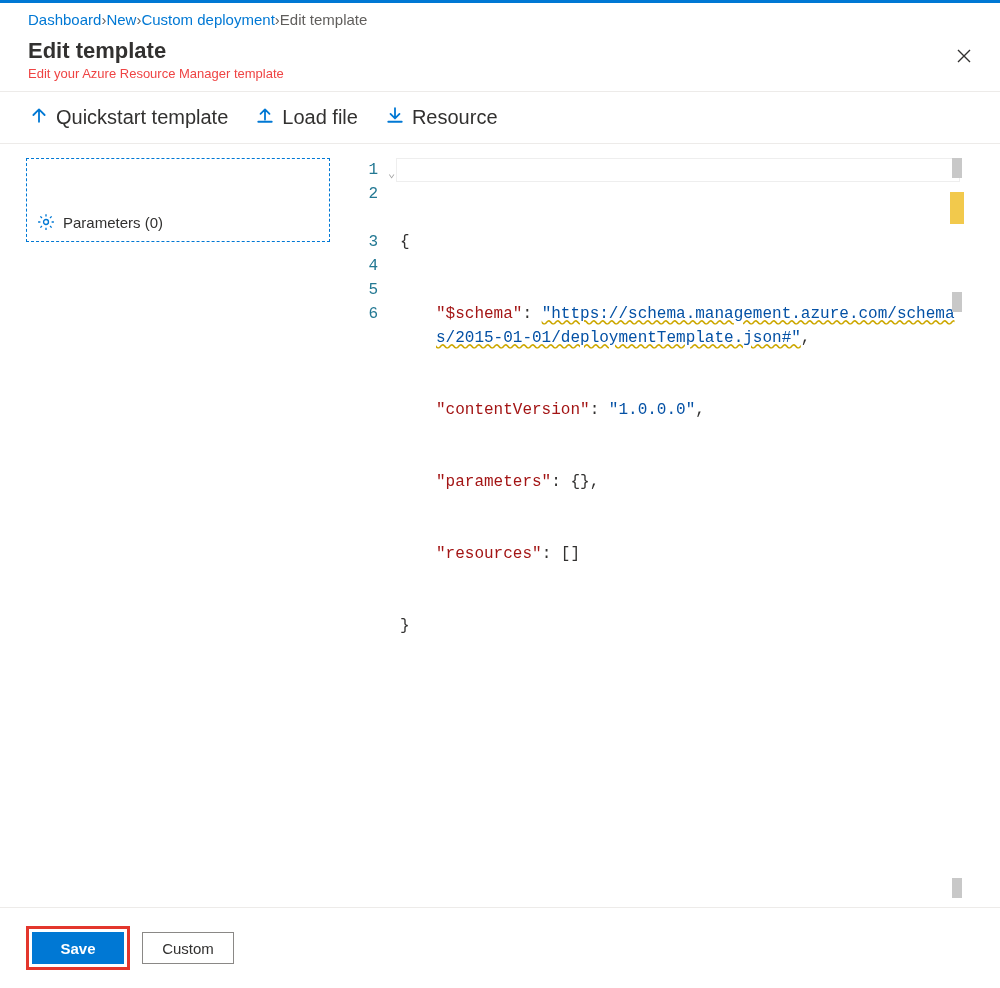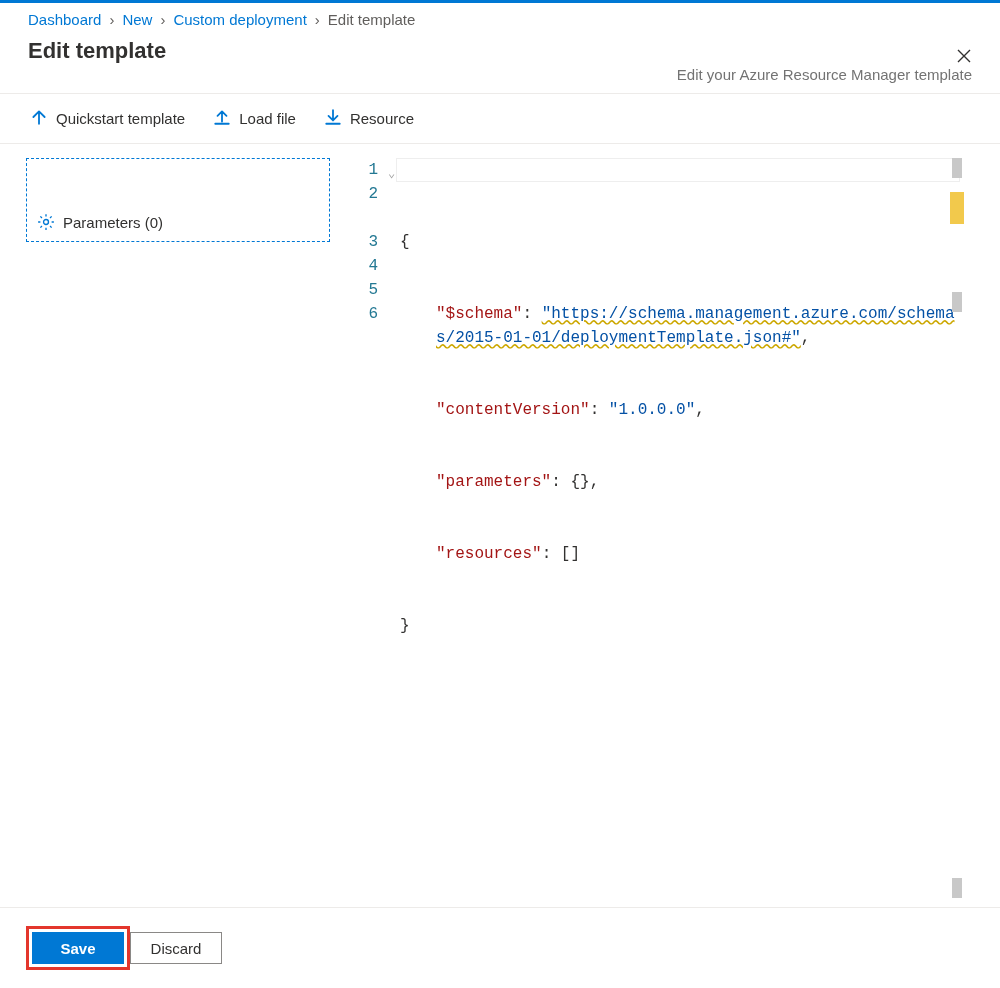--- a/index.html
+++ b/index.html
@@ -17,53 +17,52 @@
   .topbar {
     height: 3px;
     background: #0078d4;
     width: 100%;
   }
   .breadcrumbs {
     padding: 8px 28px 6px 28px;
     font-size: 15px;
     display: flex;
     align-items: center;
-    gap: 8px;
   }
   .breadcrumbs a { color: #0078d4; text-decoration: none; cursor: pointer; }
   .breadcrumbs .sep { color: #605e5c; }
   .breadcrumbs .current { color: #605e5c; }
   .header {
     padding: 4px 28px 10px 28px;
     border-bottom: 1px solid #edebe9;
     position: relative;
   }
   .header h1 { font-size: 22px; font-weight: 600; margin-bottom: 2px; }
-  .header .subtitle { font-size: 15px; color: #737373; text-align: right; }
+  .header .subtitle { font-size: 13px; color: #ef4444; }
   .close-btn {
     position: absolute;
     right: 22px; top: 10px;
     width: 28px; height: 28px;
     cursor: pointer;
     background: none; border: none;
     color: #323130;
     font-size: 18px;
     display:flex; align-items:center; justify-content:center;
   }
   .toolbar {
     padding: 10px 28px;
     border-bottom: 1px solid #edebe9;
     display: flex;
     gap: 24px;
     align-items: center;
   }
   .toolbar-btn {
     background: none; border: none;
     color: #323130;
-    font-size: 15px;
+    font-size: 20px;
     cursor: pointer;
     display: flex; align-items: center; gap: 8px;
     padding: 4px 2px;
   }
   .toolbar-btn svg { width: 18px; height: 18px; }
   .content {
     display: flex;
     height: 756px;
     padding: 14px 26px 0 26px;
     gap: 20px;
@@ -145,20 +144,21 @@
   .scroll-thumb-bottom { position:absolute; top:134px; width:10px; height:20px; background:#c8c8c8; left:2px; }
   .scroll-end { position:absolute; bottom:0; width:10px; height:20px; background:#c8c8c8; left:2px; }
   .footer {
     position: absolute;
     left: 0; right: 0;
     bottom: 0;
     padding: 18px 26px;
     border-top: 1px solid #edebe9;
     background: #fff;
     display: flex;
+    gap: 12px;
     align-items: center;
   }
   .save-highlight {
     border: 3px solid #e3362c;
     padding: 3px;
     display: inline-block;
   }
   .btn {
     min-width: 92px;
     height: 32px;
@@ -273,14 +273,14 @@
       <div class="scroll-end"></div>
     </div>
   </div>
 
 </div>
 
 <div class="footer">
   <span class="save-highlight">
     <button class="btn btn-primary">Save</button>
   </span>
-  <button class="btn">Discard</button>
+  <button class="btn">Custom</button>
 </div>
 
 </body></html>

